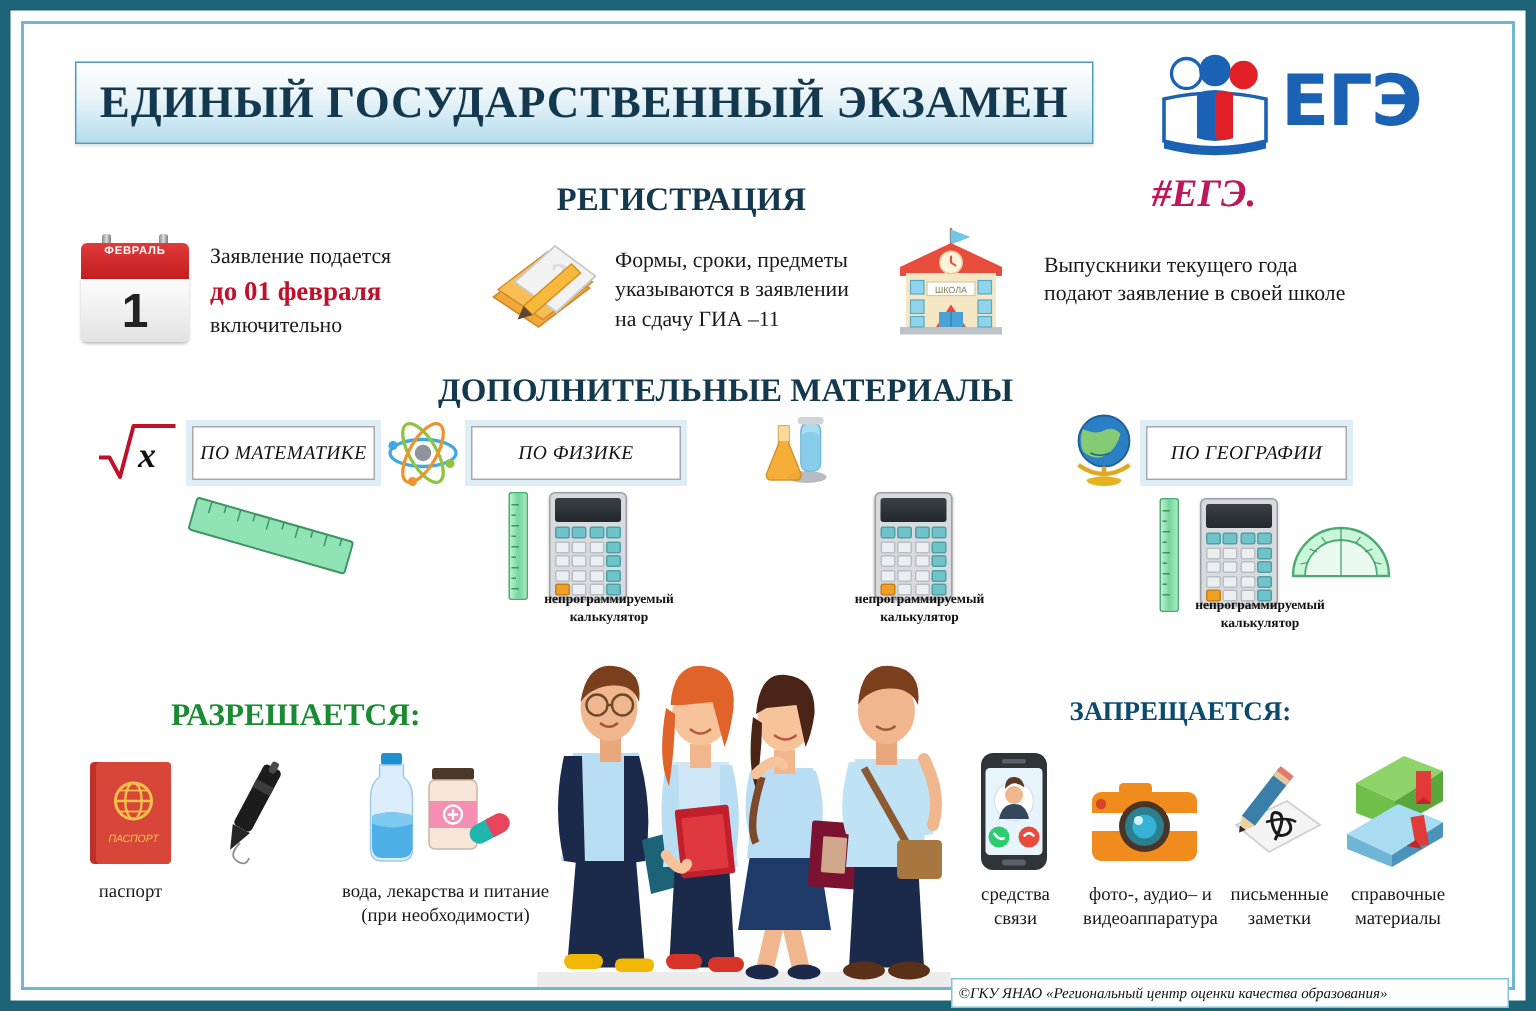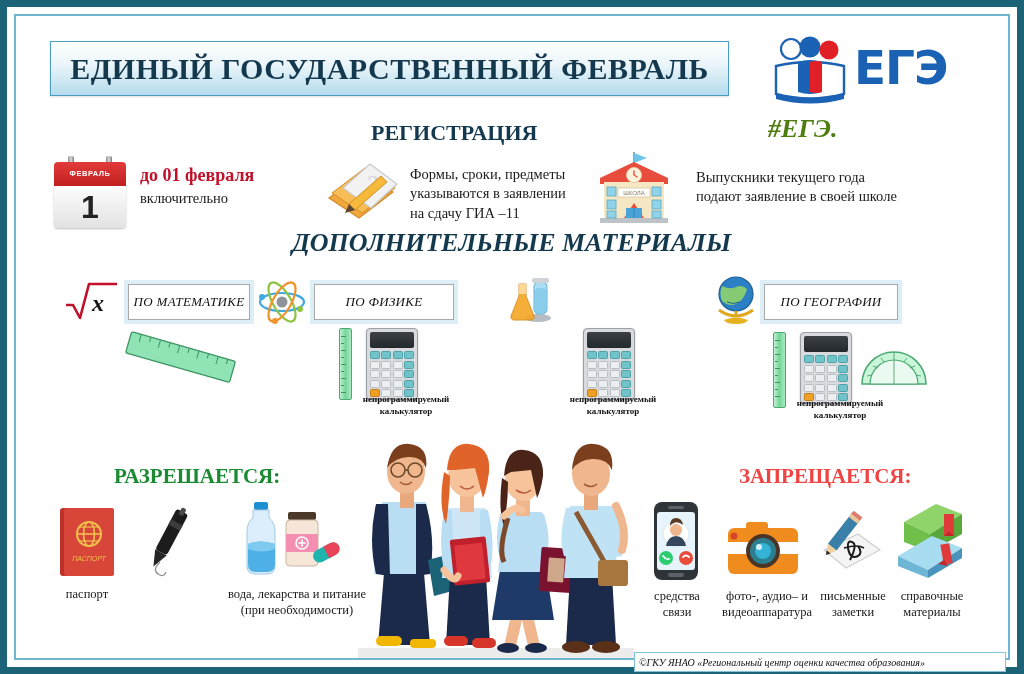--- a/index.html
+++ b/index.html
@@ -39,45 +39,45 @@
   .logo-wrap { position: absolute; left: 752px; top: 20px; width: 200px; height: 72px; }
   .logo-mark { position: absolute; left: 0; top: 0; width: 84px; height: 68px; }
   .logo-text {
     position: absolute; left: 86px; top: 4px;
     font-family: "DejaVu Sans", sans-serif;
     font-size: 47px; font-weight: bold; color: #1b62b5; letter-spacing: -1px;
   }
   .hashtag {
     position: absolute; left: 752px; top: 98px;
     font-size: 26px; font-weight: bold; font-style: italic;
-    color: #4d7c0f; font-family: "Liberation Serif", serif;
+    color: #be185d; font-family: "Liberation Serif", serif;
   }
 
   
   .sec-head {
     position: absolute; font-weight: bold; color: #14394f;
     white-space: nowrap;
   }
   #h-reg { left: 355px; top: 104px; font-size: 22px; }
-  #h-mat { left: 276px; top: 212px; font-size: 26px; font-style: italic; }
+  #h-mat { left: 276px; top: 231px; font-size: 22px; }
   #h-allow { left: 98px; top: 448px; font-size: 21px; color: #1a8a33; }
-  #h-forbid { left: 723px; top: 448px; font-size: 21px; color: #ef4444; }
+  #h-forbid { left: 697px; top: 448px; font-size: 18px; color: #0c4a6e; }
 
   
   .txt { position: absolute; font-size: 14.5px; color: #1a1a1a; line-height: 1.33; }
   .cap { position: absolute; font-size: 12.5px; color: #1a1a1a; line-height: 1.3; text-align: center; }
   .calc-cap { position: absolute; font-size: 9px; font-weight: bold; color: #111; text-align: center; line-height: 1.35; }
 
   
   .cal { position: absolute; left: 38px; top: 140px; width: 72px; height: 72px; }
   .cal-top {
     position: absolute; left: 0; top: 6px; width: 72px; height: 24px;
     background: linear-gradient(to bottom,#e23a3a,#c21f1f);
     border-radius: 4px 4px 0 0;
-    display: flex; align-items: center; justify-content: center;
+    display: flex; align-items: flex-start; justify-content: center;
   }
   .cal-top b { font-family: "Liberation Sans", sans-serif; font-size: 7.5px; color:#fff; letter-spacing:.5px; padding-bottom:2px;}
   .cal-body {
     position: absolute; left: 0; top: 30px; width: 72px; height: 42px;
     background: linear-gradient(to bottom,#fdfdfd,#e2e2e2);
     border-radius: 0 0 4px 4px;
     display:flex; align-items:center; justify-content:center;
     box-shadow: 0 1px 2px rgba(0,0,0,.25);
   }
   .cal-body b { font-family:"Liberation Sans",sans-serif; font-size:32px; color:#222; line-height:1; }
@@ -113,21 +113,21 @@
   .footer span { font-size:10px; font-style:italic; font-weight:normal; color:#111; white-space:nowrap;text-align:right; }
 </style>
 </head>
 <body>
 
 <div class="poster">
 <div class="poster-inner">
 <div class="canvas">
 
   <div class="title-bar">
-    <span>ЕДИНЫЙ ГОСУДАРСТВЕННЫЙ ФЕВРАЛЬ</span>
+    <span>ЕДИНЫЙ ГОСУДАРСТВЕННЫЙ ЭКЗАМЕН</span>
   </div>
 
   <div class="logo-wrap">
     <svg class="logo-mark" viewBox="0 0 84 68">
       <circle cx="23" cy="13" r="10" fill="#fff" stroke="#1b62b5" stroke-width="2.2"></circle>
       <circle cx="42" cy="11" r="10.5" fill="#1b62b5"></circle>
       <circle cx="61" cy="14" r="9.5" fill="#e01f26"></circle>
       <path d="M8 30 q34 -8 68 0 l0 28 q-34 9 -68 0 z" fill="#fff" stroke="#1b62b5" stroke-width="2.4"></path>
       <path d="M30 26 q12 -4 24 0 l0 30 q-12 4 -24 0 z" fill="#1b62b5"></path>
       <path d="M42 26 q6 -2 12 0 l0 30 q-6 2 -12 0 z" fill="#e01f26"></path>
@@ -143,20 +143,21 @@
     <div class="cal-ring" style="left:14px"></div>
     <div class="cal-ring" style="left:52px"></div>
     <div class="cal-top">
             <b>ФЕВРАЛЬ</b>
           </div>
     <div class="cal-body">
             <b>1</b>
           </div>
   </div>
   <div class="txt" style="left:124px; top:146px; width:180px;">
+    <div>Заявление подается</div>
     <div style="font-size:18px; font-weight:bold; color:#c0102a; margin:2px 0 1px;">до 01 февраля</div>
     <div>включительно</div>
   </div>
 
   <svg style="position:absolute;left:307px;top:142px;width:78px;height:66px" viewBox="0 0 78 66">
     <path d="M6 40 L40 14 L70 34 L36 60 Z" fill="#f0a83c" stroke="#d4892a" stroke-width="1.2"></path>
     <path d="M9 35 L42 10 L72 30 L39 55 Z" fill="#f7be56" stroke="#d4892a" stroke-width="1"></path>
     <path d="M20 30 L47 6 L74 26 L48 50 Z" fill="#f2f2f2" stroke="#c9c9c9" stroke-width="1.2"></path>
     <text x="44" y="35" font-family="Liberation Serif, serif" font-size="26" fill="#d9d9d9" font-weight="bold">?</text>
     <path d="M26 46 L58 18 L64 24 L32 52 Z" fill="#f6b93b" stroke="#d08f22" stroke-width="1"></path>

